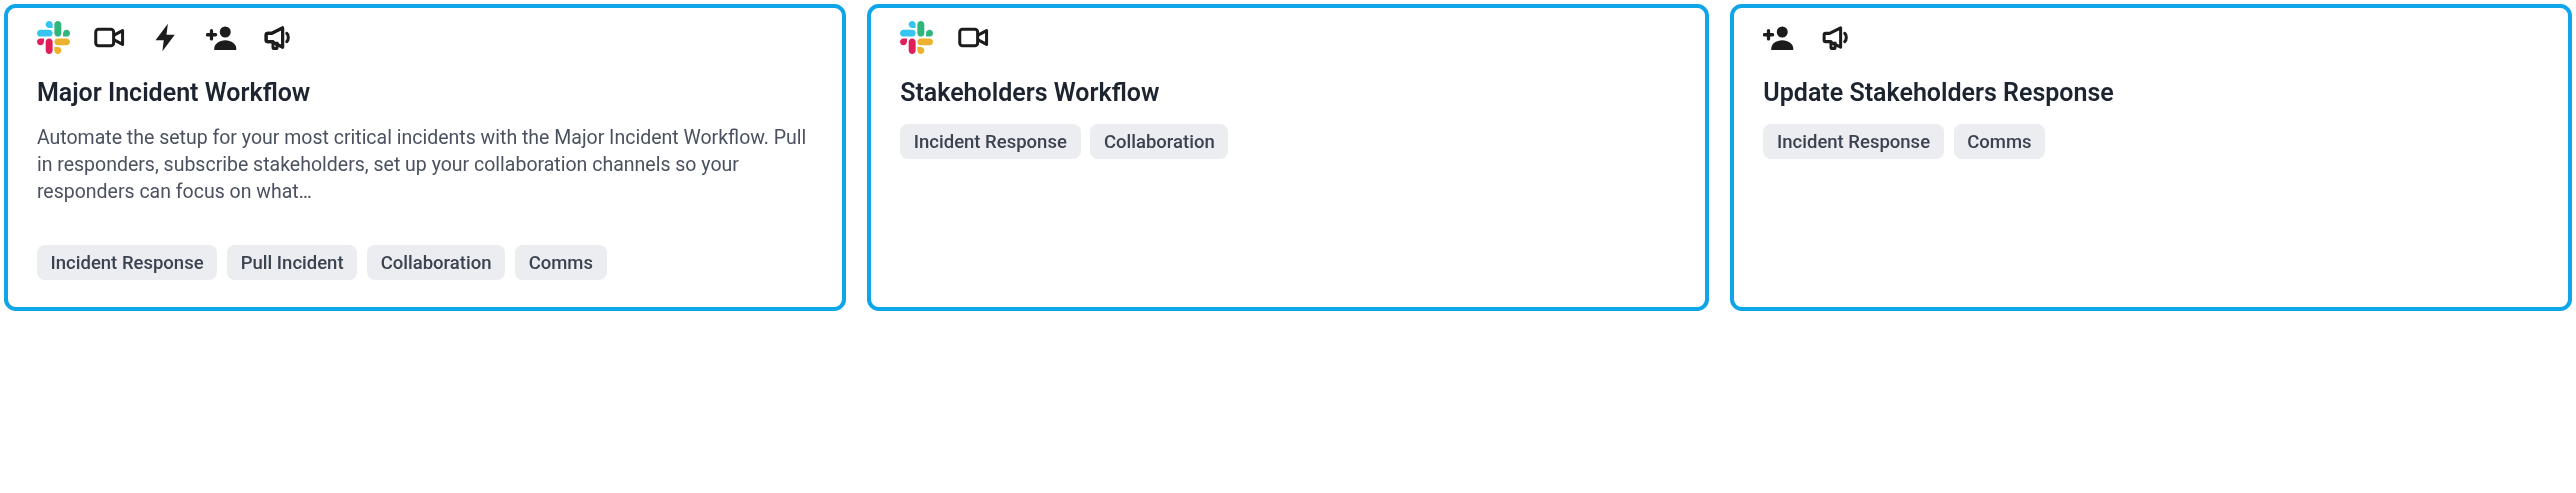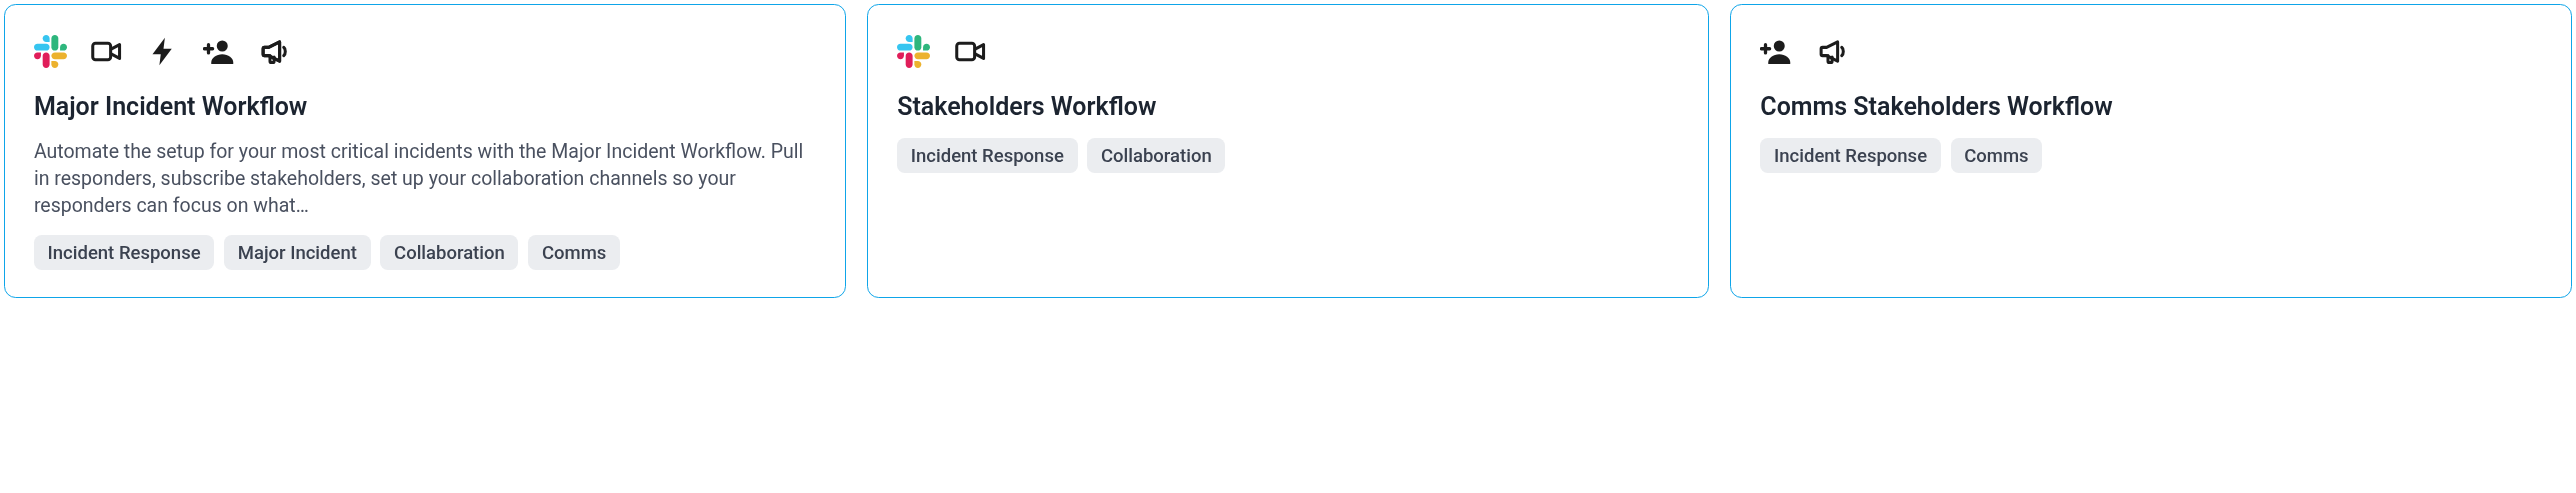--- a/index.html
+++ b/index.html
@@ -11,23 +11,23 @@
       font-family: -apple-system, BlinkMacSystemFont, "Segoe UI", Roboto, Helvetica, Arial, sans-serif;
       background: #fff;
       padding: 3.9px;
     }
     .card-row {
       display: flex;
       gap: 21.5px;
     }
     .card {
       flex: 1;
-      border: 1px solid #0ea5e9;
+      border: 4px solid #0ea5e9;
       border-radius: 11.7px;
-      padding: 29px 29px 27px 29px;
+      padding: 12px 29px 27px 29px;
       background: #fff;
       min-width: 0;
     }
     .icon-row {
       display: flex;
       gap: 23.4px;
       align-items: center;
       margin-bottom: 23.4px;
       height: 35px;
     }
@@ -47,21 +47,21 @@
       font-size: 25px;
       font-weight: 600;
       color: #1c2430;
       margin-bottom: 15.6px;
       line-height: 1.2;
     }
     .card-desc {
       font-size: 19.5px;
       line-height: 1.4;
       color: #4a5160;
-      margin-bottom: 15px;
+      margin-bottom: 39px;
       display: -webkit-box;
       -webkit-line-clamp: 3;
       -webkit-box-orient: vertical;
       overflow: hidden;
     }
     .tag-row {
       display: flex;
       flex-wrap: wrap;
       gap: 9.8px;
     }
@@ -119,21 +119,21 @@
             <path d="M3 10v4a1 1 0 0 0 1 1h3l8 4V5l-8 4H4a1 1 0 0 0-1 1z"></path>
             <path d="M8 15v4a1 1 0 0 0 1 1h1a1 1 0 0 0 1-1v-3"></path>
             <path d="M18 9c1.5 1 1.5 5 0 6"></path>
           </svg>
       </span>
     </div>
     <h3 class="card-title">Major Incident Workflow</h3>
     <p class="card-desc">Automate the setup for your most critical incidents with the Major Incident Workflow. Pull in responders, subscribe stakeholders, set up your collaboration channels so your responders can focus on what…</p>
     <div class="tag-row">
       <span class="tag">Incident Response</span>
-      <span class="tag">Major Incident</span>
+      <span class="tag">Pull Incident</span>
       <span class="tag">Collaboration</span>
       <span class="tag">Comms</span>
     </div>
   </div>
 
   <div class="card">
     <div class="icon-row">
       <span class="icon">
         <svg viewBox="0 0 122.8 122.8">
             <path d="M25.8 77.6c0 7.1-5.8 12.9-12.9 12.9S0 84.7 0 77.6s5.8-12.9 12.9-12.9h12.9v12.9z" fill="#E01E5A"></path>
@@ -170,21 +170,21 @@
           </svg>
       </span>
       <span class="icon">
         <svg viewBox="0 0 24 24" fill="none" stroke="currentColor" stroke-width="2.2" stroke-linejoin="round" stroke-linecap="round">
             <path d="M3 10v4a1 1 0 0 0 1 1h3l8 4V5l-8 4H4a1 1 0 0 0-1 1z"></path>
             <path d="M8 15v4a1 1 0 0 0 1 1h1a1 1 0 0 0 1-1v-3"></path>
             <path d="M18 9c1.5 1 1.5 5 0 6"></path>
           </svg>
       </span>
     </div>
-    <h3 class="card-title">Comms Stakeholders Workflow</h3>
+    <h3 class="card-title">Update Stakeholders Response</h3>
     <div class="tag-row">
       <span class="tag">Incident Response</span>
       <span class="tag">Comms</span>
     </div>
   </div>
 
 </div>
 
 
 </body></html>

